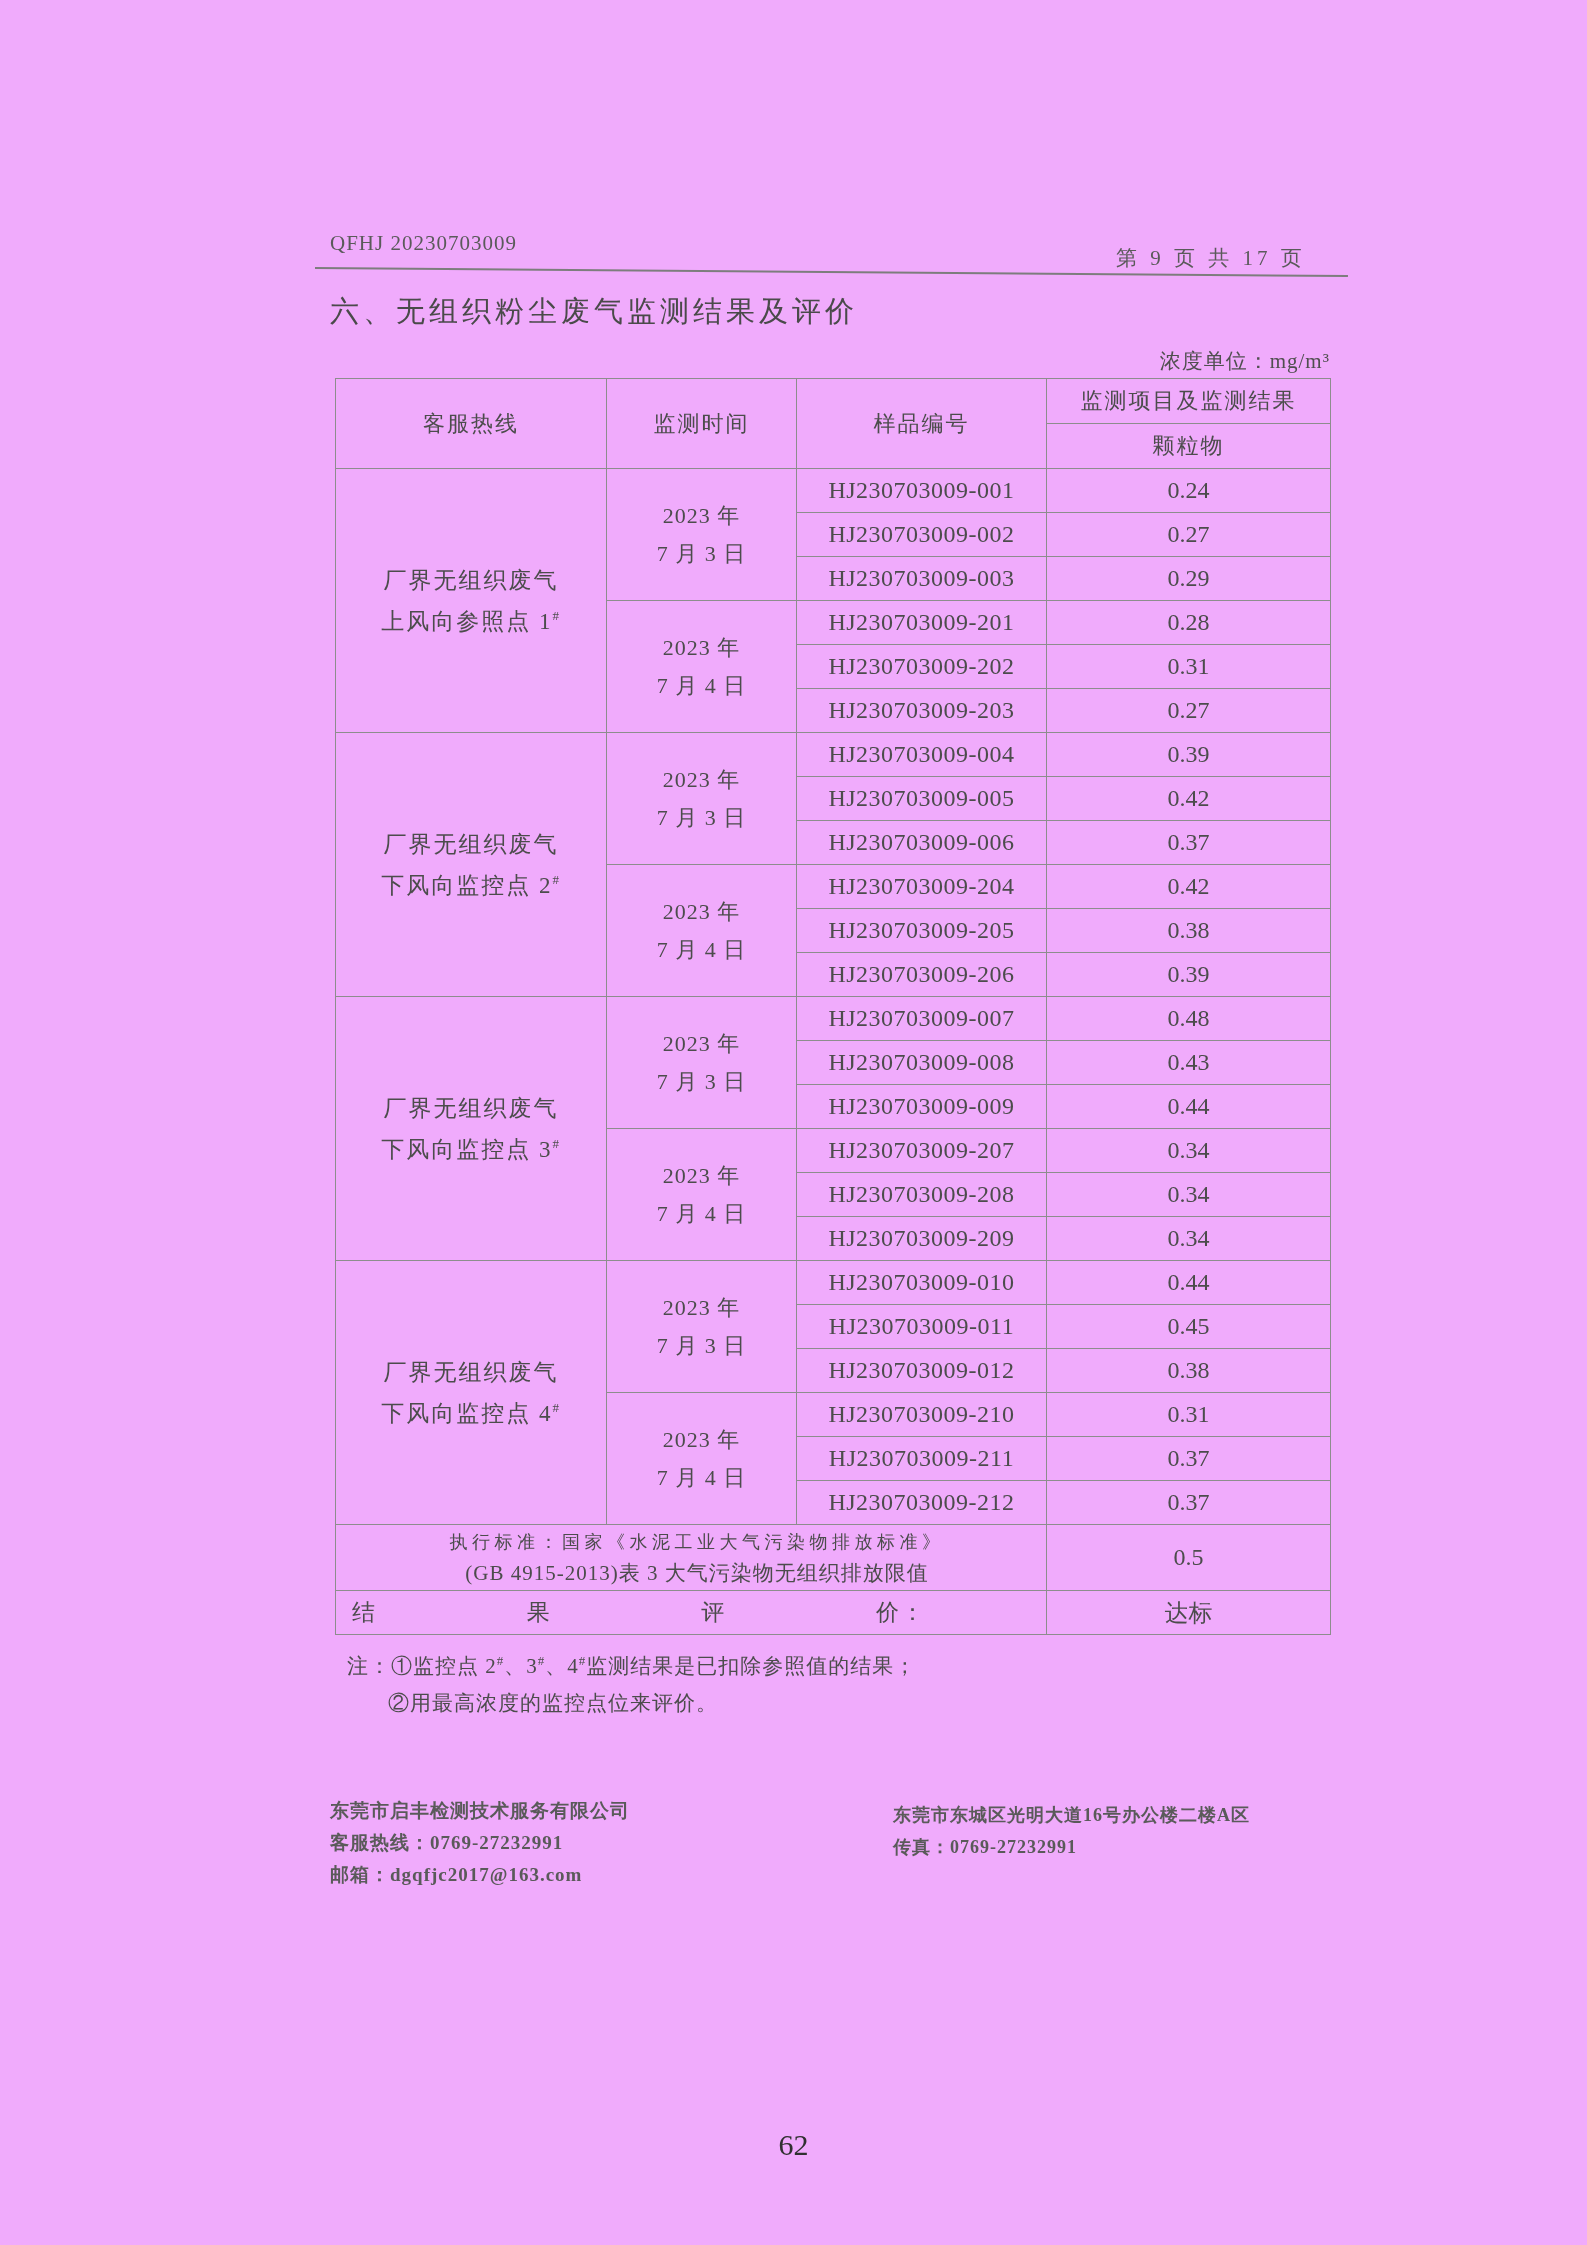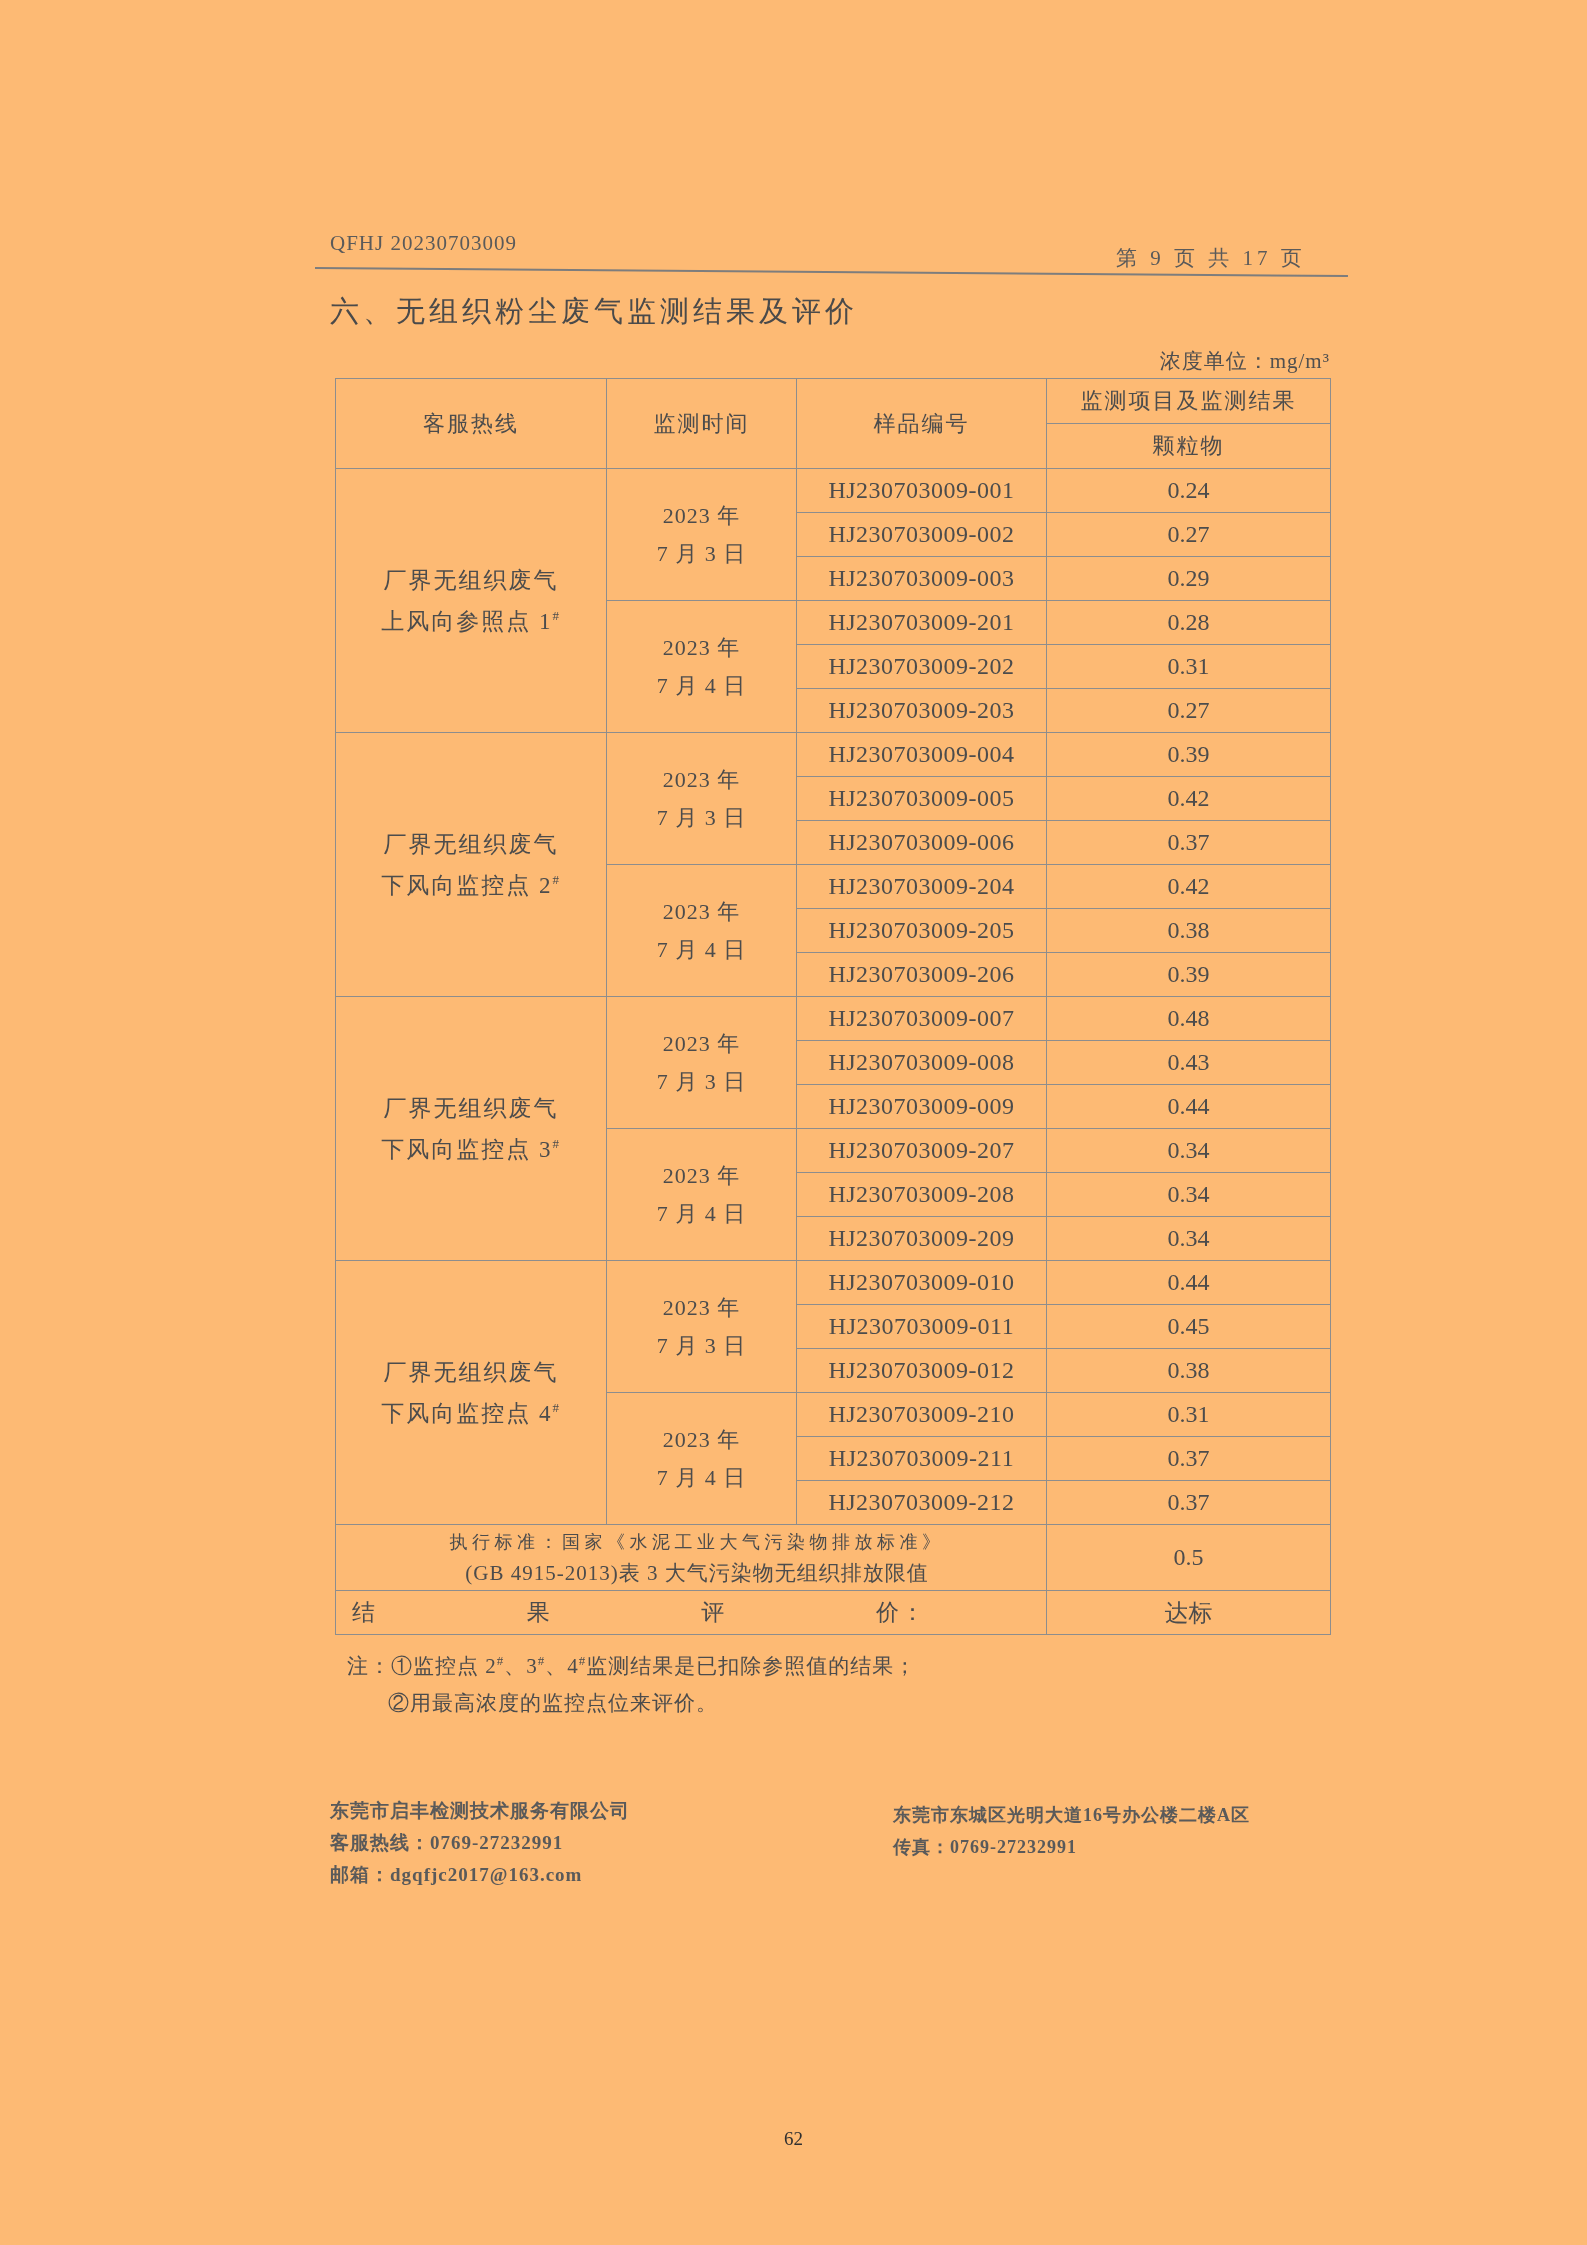--- a/index.html
+++ b/index.html
@@ -1,17 +1,17 @@
 <!DOCTYPE html>
 <html><head>
 <meta charset="utf-8">
 <style>
   html,body{margin:0;padding:0;background:#e8e8e8;}
   .sheet{
-    position:relative;width:1587px;height:2245px;background:#fdba74;
+    position:relative;width:1587px;height:2245px;background:#f0abfc;
     font-family:"Liberation Serif","DejaVu Serif",serif;color:#4c4c4c;
     overflow:hidden;
   }
   
   .doc-code{position:absolute;left:330px;top:231px;font-size:21px;letter-spacing:1px;color:#5a5a5a;}
   .page-indicator{position:absolute;left:1116px;top:244px;font-size:21px;letter-spacing:4px;color:#5a5a5a;}
   .header-rule{position:absolute;left:315px;top:267px;width:1033px;height:2px;background:#7d7d7d;transform:rotate(0.45deg);transform-origin:left center;}
   
   .section-title{position:absolute;left:330px;top:292px;font-size:29px;letter-spacing:4px;color:#4a4a4a;font-weight:normal;margin:0;}
   .unit-note{position:absolute;left:930px;top:347px;width:400px;text-align:right;font-size:21px;color:#4f4f4f;letter-spacing:1px;}
@@ -32,21 +32,21 @@
   .std-line1{font-size:18px;letter-spacing:4.5px;line-height:31px;padding-left:12px;}
   .std-line2{font-size:21px;letter-spacing:1px;line-height:31px;padding-left:12px;}
   .result-label{display:flex;justify-content:space-between;align-items:center;padding:0 120px 0 16px;font-size:23px;letter-spacing:2px;}
   
   .notes{position:absolute;left:347px;top:1648px;font-size:21px;line-height:37px;color:#4c4c4c;letter-spacing:1px;}
   .note-line2{margin-left:41px;}
   
   .footer-left{position:absolute;left:330px;top:1795px;font-size:19px;line-height:32px;font-weight:bold;color:#5a5a5a;letter-spacing:1px;}
   .footer-right{position:absolute;left:893px;top:1799px;font-size:18px;line-height:32px;font-weight:bold;color:#5a5a5a;letter-spacing:1px;}
   
-  .page-number{position:absolute;left:0;right:0;top:2128px;text-align:center;font-size:19px;color:#303030;}
+  .page-number{position:absolute;left:0;right:0;top:2128px;text-align:center;font-size:30px;color:#303030;}
 </style>
 </head>
 <body>
 
 <div class="sheet">
 
   <div class="doc-code">QFHJ 20230703009</div>
   <div class="page-indicator">第 9 页 共 17 页</div>
   <div class="header-rule"></div>
 

